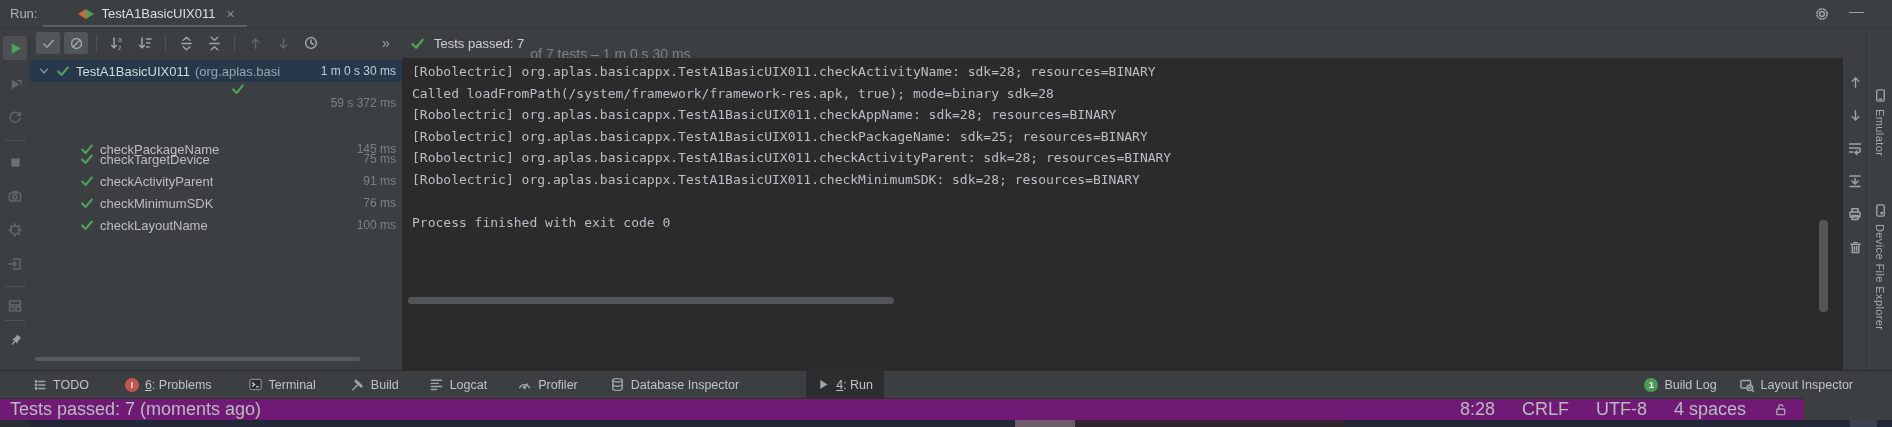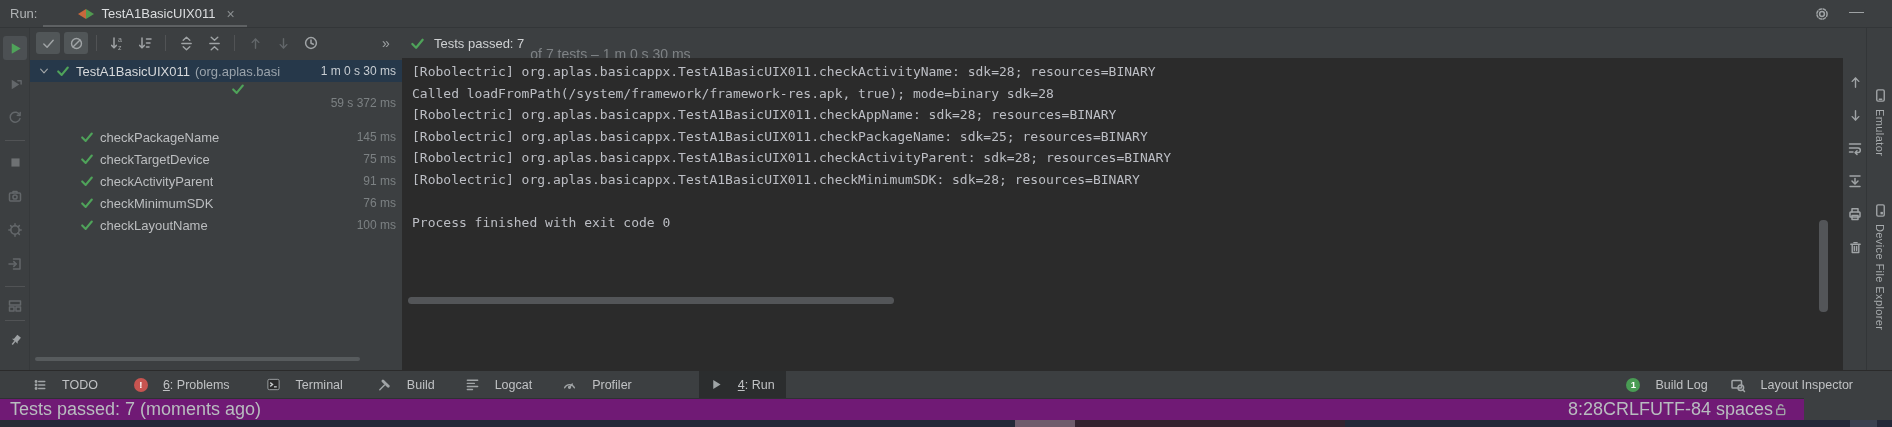--- a/index.html
+++ b/index.html
@@ -65,34 +65,34 @@
   .ca-btn{position:absolute;left:2px;width:20px;height:20px;display:flex;align-items:center;justify-content:center;}
 
   
   #right-stripe{position:absolute;left:1866px;top:28px;width:26px;height:342px;background:#3c3f41;border-left:1px solid #333638;box-sizing:border-box;}
   .stripe-tab{position:absolute;left:0;width:26px;display:flex;flex-direction:column;align-items:center;gap:6px;}
   .stripe-tab .vlabel{writing-mode:vertical-rl;font-size:11px;color:#a7abad;letter-spacing:.4px;white-space:nowrap;}
 
   
   #bottom-bar{position:absolute;left:0;top:370px;width:1892px;height:28px;background:#3c3f41;border-top:1px solid #2b2b2b;
               display:flex;align-items:stretch;box-sizing:border-box;font-size:12.5px;color:#c0c2c4;}
-  .bb-item{display:flex;align-items:center;gap:15px;padding:0 11px;white-space:nowrap;}
+  .bb-item{display:flex;align-items:center;gap:6px;padding:0 11px;white-space:nowrap;}
   .bb-item.selected{background:#2b2d2e;}
   .bb-item .u{text-decoration:underline;}
   #bb-spacer{flex:1;}
   .badge{width:14px;height:14px;border-radius:50%;display:flex;align-items:center;justify-content:center;
          font-size:9.5px;font-weight:bold;color:#fff;}
   .badge.red{background:#c75450;}
   .badge.green{background:#499c54;}
 
   
   #status-bar{position:absolute;left:0;top:398px;width:1804px;height:22px;background:#701a75;border-top:1px solid #2e3133;
               display:flex;align-items:center;font-size:18px;color:#b8bcbf;box-sizing:border-box;}
   #status-message{margin-left:10px;}
-  #status-right{margin-left:auto;display:flex;align-items:center;padding-right:16px;}
+  #status-right{margin-left:auto;display:flex;align-items:center;gap:27px;padding-right:16px;}
 
   
   #taskbar{position:absolute;left:0;top:420px;width:1892px;height:7px;background:#232838;}
   .tseg{position:absolute;top:0;height:7px;}
 </style>
 </head>
 <body>
 
 <div id="app">
 
@@ -295,21 +295,21 @@
       <span class="time">1 m 0 s 30 ms</span>
     </div>
 
     <div class="tree-row child" style="top:24px;flex-direction:column;">
       <svg class="chk" width="14" height="14" viewBox="0 0 16 16">
           <polyline points="2.5 8.5 6.5 12.5 13.5 4" fill="none" stroke="#4fa35a" stroke-width="2.4" stroke-linecap="round" stroke-linejoin="round"></polyline>
         </svg>
       <span class="name">checkActivityName</span>
       <span class="time">59 s 372 ms</span>
     </div>
-    <div class="tree-row child" style="top:68px;align-items:center;">
+    <div class="tree-row child" style="top:80px;align-items:center;">
       <svg class="chk" width="14" height="14" viewBox="0 0 16 16">
           <polyline points="2.5 8.5 6.5 12.5 13.5 4" fill="none" stroke="#4fa35a" stroke-width="2.4" stroke-linecap="round" stroke-linejoin="round"></polyline>
         </svg>
       <span class="name">checkPackageName</span>
       <span class="time">145 ms</span>
     </div>
     <div class="tree-row child" style="top:90px;">
       <svg class="chk" width="14" height="14" viewBox="0 0 16 16">
           <polyline points="2.5 8.5 6.5 12.5 13.5 4" fill="none" stroke="#4fa35a" stroke-width="2.4" stroke-linecap="round" stroke-linejoin="round"></polyline>
         </svg>
@@ -483,20 +483,30 @@
     <div class="bb-item" style="margin-left:8px;">
       <svg width="15" height="15" viewBox="0 0 16 16">
           <g class="ic">
             <path d="M2.8 11.5 A5.7 5.7 0 0 1 13.2 11.5"></path>
             <line x1="8" y1="11" x2="11" y2="7.5"></line>
             <circle cx="8" cy="11" r="1" fill="#a0a4a6"></circle>
           </g>
         </svg>
       <span>Profiler</span>
     </div>
+    <div class="bb-item" style="margin-left:10px;">
+      <svg width="15" height="15" viewBox="0 0 16 16">
+          <g class="ic">
+            <ellipse cx="8" cy="3.5" rx="5" ry="1.8"></ellipse>
+            <path d="M3 3.5 V12.5 a5 1.8 0 0 0 10 0 V3.5"></path>
+            <path d="M3 8 a5 1.8 0 0 0 10 0"></path>
+          </g>
+        </svg>
+      <span>Database Inspector</span>
+    </div>
     <div class="bb-item selected" style="margin-left:56px;">
       <svg width="13" height="13" viewBox="0 0 16 16">
           <polygon points="4,2.5 13,8 4,13.5" fill="#9fa4a6"></polygon>
         </svg>
       <span><span class="u">4</span><span>: Run</span></span>
     </div>
     <div id="bb-spacer"></div>
     <div class="bb-item">
       <span class="badge green">1</span>
       <span>Build Log</span>

